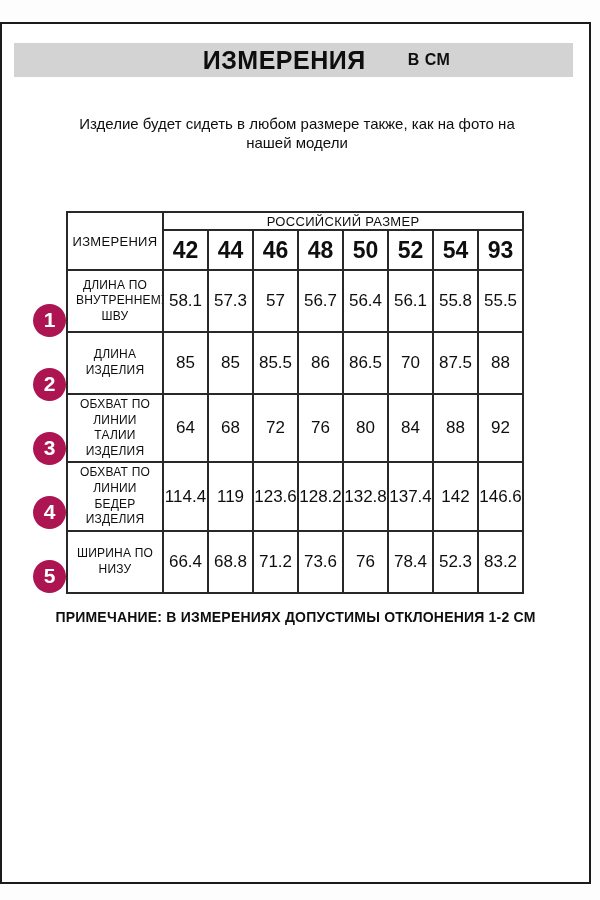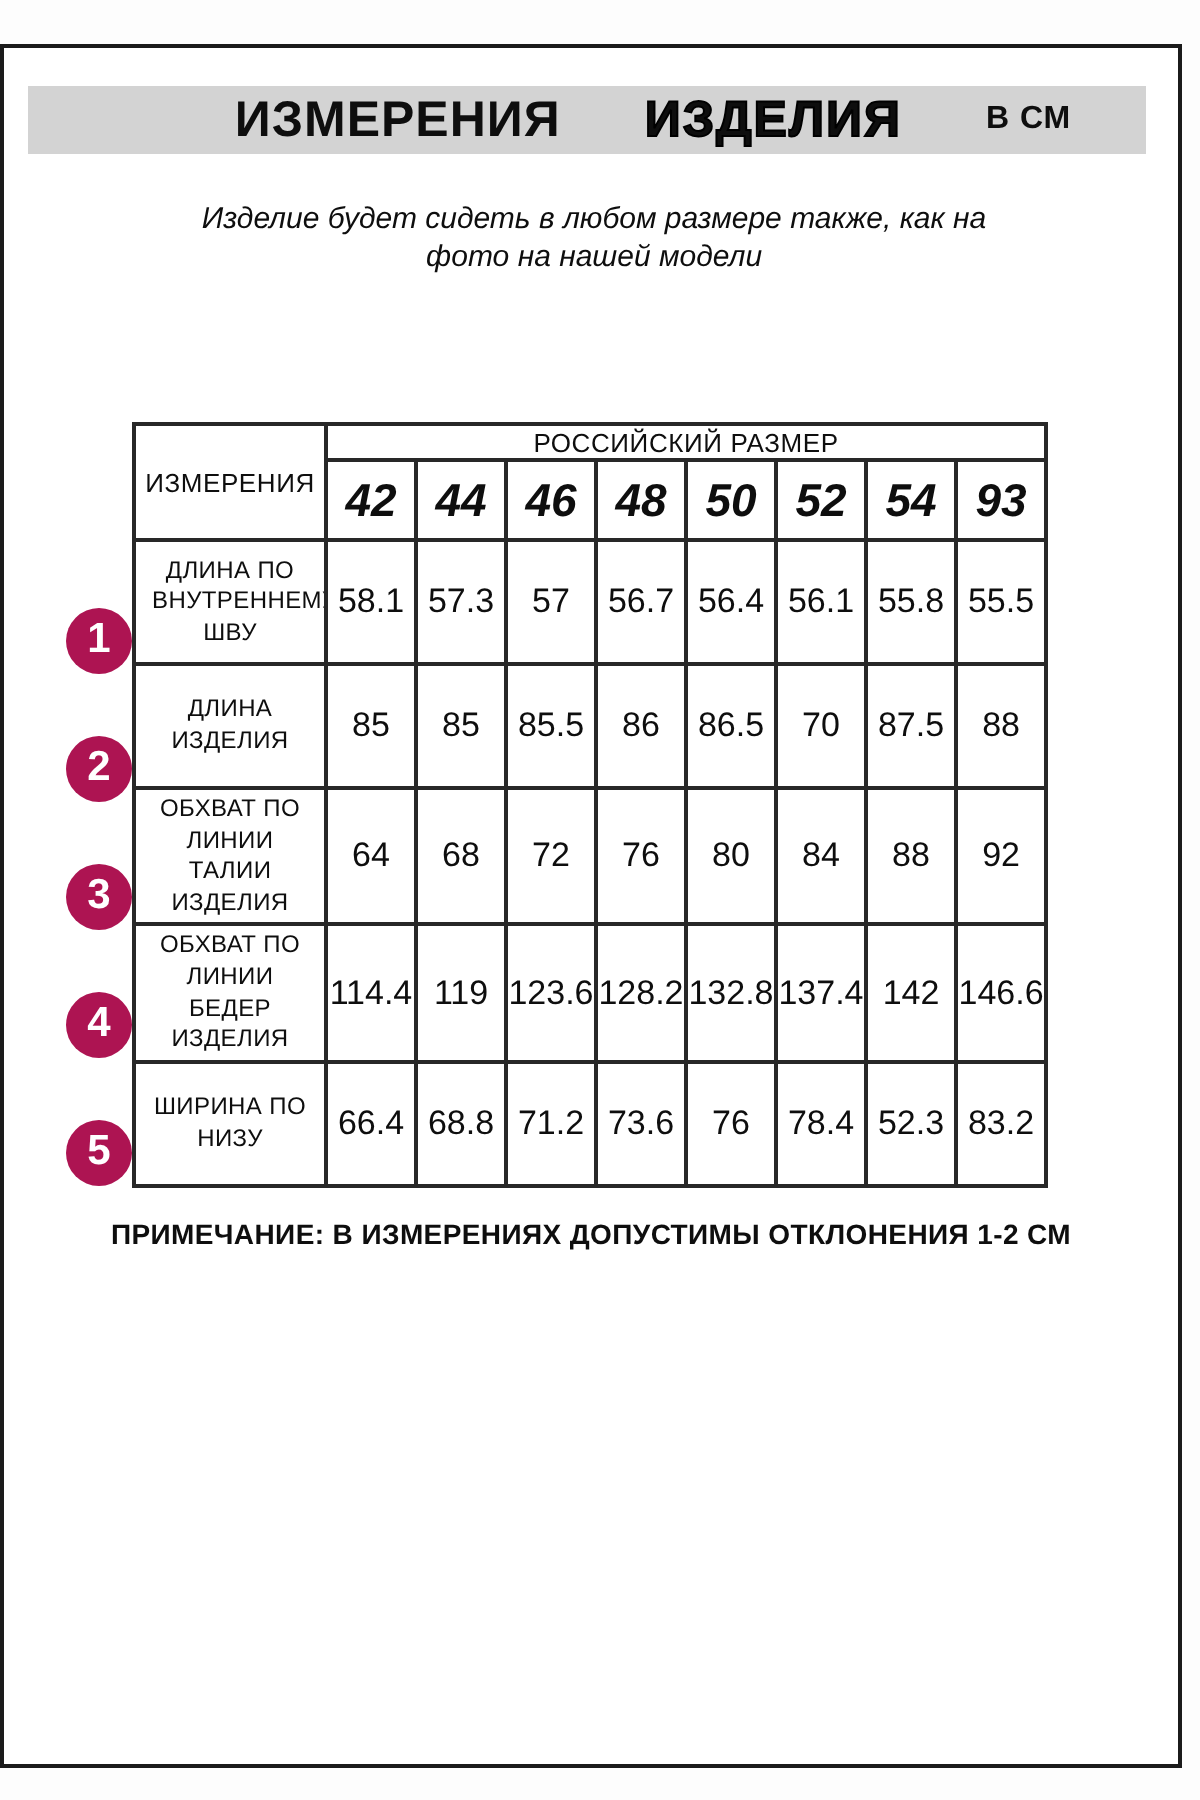--- a/index.html
+++ b/index.html
@@ -23,36 +23,36 @@
   .title-inner { display:flex; align-items:center; gap:42px; margin-left:66px; }
   .title-part1 { font-size:25px; font-weight:700; letter-spacing:0.5px; }
   .title-part2 { font-size:25px; font-weight:700; -webkit-text-stroke:1px #000; letter-spacing:1px; }
   .title-unit  { font-size:16px; font-weight:700; letter-spacing:0.5px; }
 
   .product-code {
     position:absolute; top:64px; left:0; width:100%;
     text-align:center; font-size:19px; letter-spacing:0.5px;
   }
   .product-desc {
-    position:absolute; top:77px; left:77px; width:436px;
-    text-align:center; font-size:15px; line-height:1.25;font-style:italic;
+    position:absolute; top:91px; left:77px; width:436px;
+    text-align:center; font-size:15px; line-height:1.25;
   }
 
   
   table.size-table {
     position:absolute; left:64px; top:187px;
     width:454px; table-layout:fixed; border-collapse:collapse;
   }
   .size-table td {
     border:2px solid #282828;
     text-align:center; vertical-align:middle;
     overflow:hidden;
   }
   tr.group-row   { height:18px; }
-  tr.sizes-row   { height:40px;font-style:italic; }
+  tr.sizes-row   { height:40px; }
   tr.data-row    { height:62px; }
   .group-head    { font-size:13px; letter-spacing:0.3px; }
   .measure-head  { font-size:13px; letter-spacing:0.3px; }
   .size-cell     { font-size:23px; font-weight:700; }
   .row-label     { font-size:12px; line-height:1.3; padding:2px 8px; letter-spacing:0.2px; }
   .value-cell    { font-size:17px; }
 
   
   .badge {
     position:absolute; left:31px; width:33px; height:33px;
@@ -68,21 +68,20 @@
   }
 </style>
 </head>
 <body>
 
 <div class="frame" style="border-color: rgb(27, 27, 27);">
 
   <div class="title-bar" style="background: rgb(211, 211, 211);">
     <div class="title-inner">
       <span class="title-part1">ИЗМЕРЕНИЯ</span>
-      <span class="title-part2">ИЗДЕЛИЯ</span>
       <span class="title-unit">В СМ</span>
     </div>
   </div>
 
 
   <div class="product-desc">Изделие будет сидеть в любом размере также, как на фото на нашей модели</div>
 
   <table class="size-table">
     <colgroup>
       <col style="width:96px">

